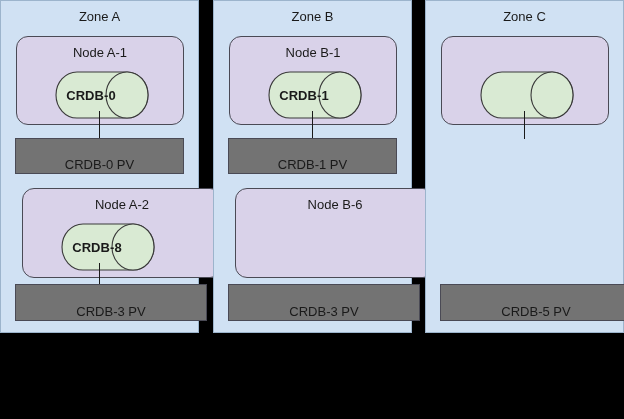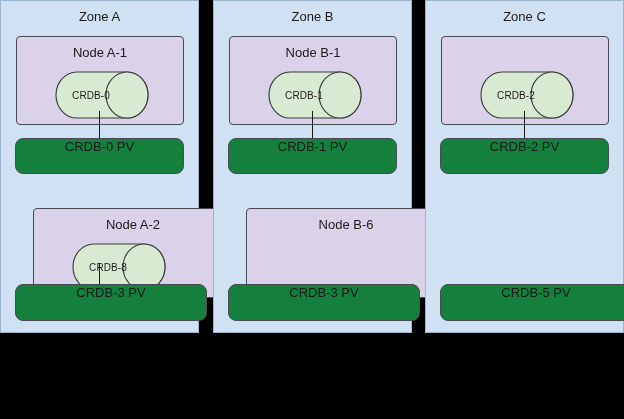--- a/index.html
+++ b/index.html
@@ -50,81 +50,82 @@
     color: #1a1a1a;
     line-height: 16px;
     white-space: nowrap;
   }
 
   
   .node {
     position: absolute;
     background: #d9d2e9;
     border: 1px solid #4a4a55;
-    border-radius: 4px;
+    border-radius: 12px;
     box-sizing: border-box;
   }
   .node-title {
     position: absolute;
     left: 0;
     right: 0;
     top: 8px;
     text-align: center;
     font-size: 13px;
     color: #1a1a1a;
     line-height: 16px;
     white-space: nowrap;
   }
 
   
   .node.row1 { left: 15px; top: 35px;  width: 168px; height: 89px; }
-  .node.row2 { left: 32px; top: 187px; width: 200px; height: 90px; margin-top: 20px; }
+  .node.row2 { left: 21px; top: 187px; width: 200px; height: 90px; }
 
   
   .cyl {
     position: absolute;
     left: 38px;
     top: 34px;
     width: 94px;
     height: 48px;
   }
   .cyl svg { display: block; }
   .cyl-label {
     position: absolute;
     left: 0;
     top: 0;
     width: 72px;
     height: 48px;
     display: flex;
     align-items: center;
     justify-content: center;
-    font-size: 10px;
+    font-size: 13px;
     color: #1a1a1a;
     letter-spacing: 0.1px;
     white-space: nowrap;
+    font-weight: bold;
   }
 
   
   .connector {
     position: absolute;
     width: 1px;
     background: #1a1a1a;
   }
   .connector.row1 { left: 98px; top: 110px; height: 28px; }
   .connector.row2 { left: 98px; top: 262px; height: 28px; }
 
   
   .pv {
     position: absolute;
-    background: #15803d;
+    background: #737373;
     border: 1px solid #4a4a55;
-    border-radius: 8px;
+    border-radius: 0;
     box-sizing: border-box;
     display: flex;
-    align-items: flex-start;
+    align-items: flex-end;
     justify-content: center;
   }
   .pv.row1 { left: 14px; top: 137px; width: 169px; height: 36px; }
   .pv.row2 { left: 14px; top: 283px; width: 192px; height: 37px; }
   .pv-label {
     font-size: 13px;
     color: #1a1a1a;
     line-height: 16px;
     white-space: nowrap;
   }
@@ -196,26 +197,22 @@
 
   <div class="zone zone-c">
     <div class="zone-title">Zone C</div>
 
     <div class="node row1">
       <div class="cyl">
         <svg width="94" height="48" viewBox="0 0 94 48" xmlns="http://www.w3.org/2000/svg">
           <path d="M22,1 H72 A21,23 0 0 1 72,47 H22 A21,23 0 0 1 22,1 Z" fill="#d9ead3" stroke="#3a3a3a" stroke-width="1.1"></path>
           <ellipse cx="72" cy="24" rx="21" ry="23" fill="#d9ead3" stroke="#3a3a3a" stroke-width="1.1"></ellipse>
         </svg>
-        <div class="cyl-label">CRDB-2</div>
       </div>
     </div>
     <div class="connector row1"></div>
-    <div class="pv row1">
-      <span class="pv-label">CRDB-2 PV</span>
-    </div>
 
     <div class="pv row2">
       <span class="pv-label">CRDB-5 PV</span>
     </div>
   </div>
 
 </div>
 
 </body></html>

